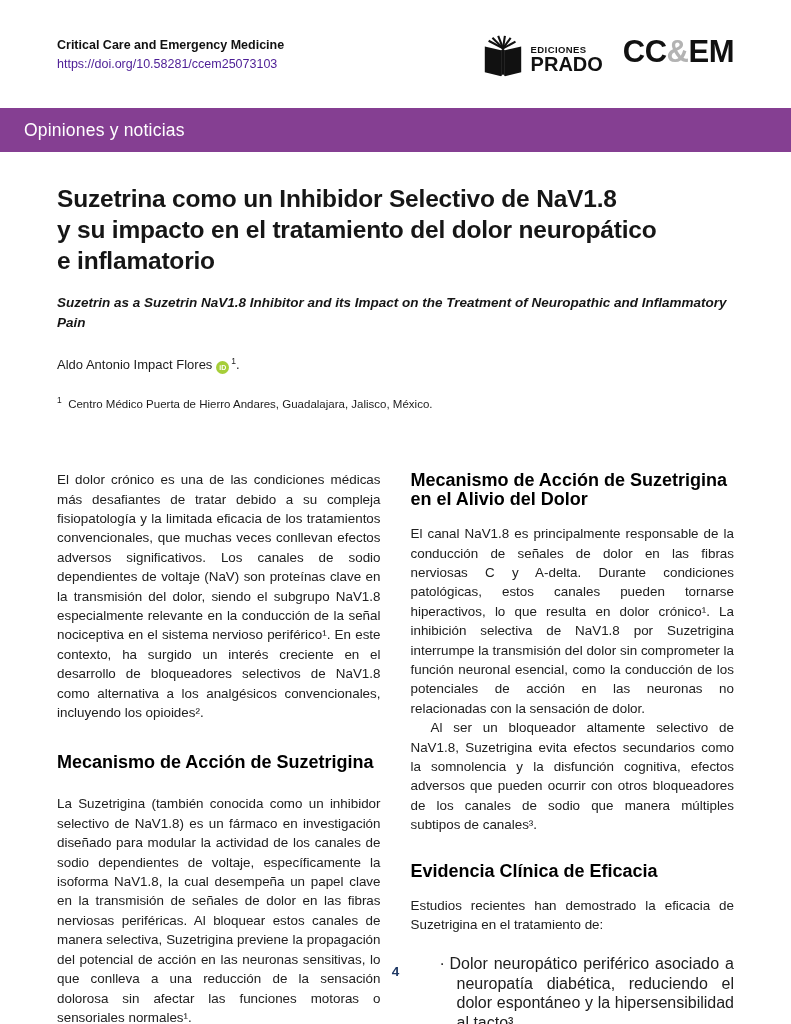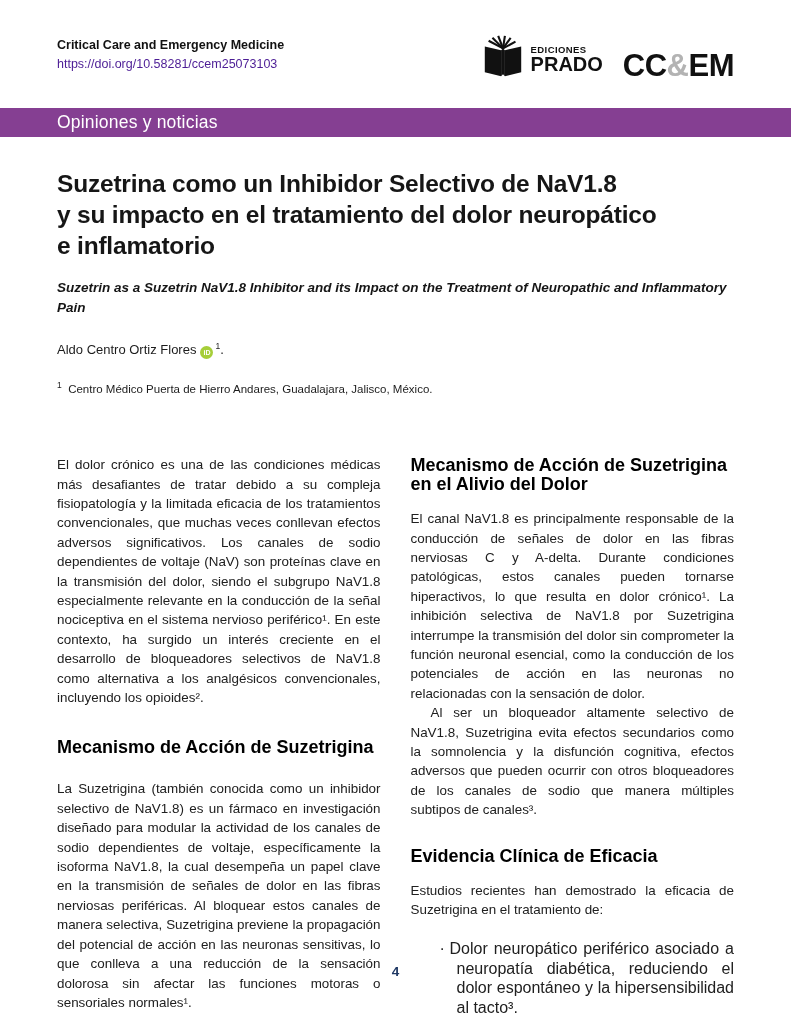--- a/index.html
+++ b/index.html
@@ -20,33 +20,33 @@
     overflow:hidden;
   }
   
   .masthead{
     height:108px;
     padding:36px 57px 12px 57px;
     display:flex;justify-content:space-between;align-items:flex-start;
   }
   .journal-name{font-size:12.5px;font-weight:700;line-height:1.45;color:#111;}
   .journal-doi{font-size:12.5px;line-height:1.6;color:#4c1d95;}
-  .masthead-right{display:flex;align-items:flex-end;gap:20px;margin-top:-2px;}
+  .masthead-right{display:flex;align-items:flex-start;gap:20px;margin-top:-2px;}
   .publisher-logo{display:flex;align-items:center;gap:5px;}
   .publisher-text{display:flex;flex-direction:column;justify-content:center;}
   .publisher-small{font-size:9.5px;font-weight:700;letter-spacing:.4px;color:#111;}
   .publisher-large{font-size:20px;font-weight:700;line-height:.95;color:#111;}
   .journal-logo{font-size:31px;font-weight:800;letter-spacing:-.5px;color:#111;}
   .journal-logo .amp{color:var(--logo-amp-gray);}
   
   .section-banner{
-    height:29px;width:100%;
+    height:44px;width:100%;
     background:var(--accent-purple);
     display:flex;align-items:center;
-    padding:0 57px;
+    padding:0 24px;
   }
   .section-banner span{color:#fff;font-size:17.5px;font-weight:400;letter-spacing:.2px;}
   
   .title{
     margin:31px 57px 12px 57px;
     font-size:24.5px;line-height:31px;font-weight:700;color:#161616;
     letter-spacing:-.2px;
   }
   .title span{display:block;}
   .title-en{
@@ -145,21 +145,21 @@
 
   <main>
     <h1 class="title">
       <span>Suzetrina como un Inhibidor Selectivo de NaV1.8</span>
       <span>y su impacto en el tratamiento del dolor neuropático</span>
       <span>e inflamatorio</span>
     </h1>
 
     <p class="title-en">Suzetrin as a Suzetrin NaV1.8 Inhibitor and its Impact on the Treatment of Neuropathic and Inflammatory Pain</p>
 
-    <p class="author-line"><span>Aldo Centro Ortiz Flores</span><span class="orcid">iD</span><sup>1</sup><span>.</span></p>
+    <p class="author-line"><span>Aldo Antonio Impact Flores</span><span class="orcid">iD</span><sup>1</sup><span>.</span></p>
 
     <p class="affiliation"><sup>1</sup>&nbsp; <span>Centro Médico Puerta de Hierro Andares, Guadalajara, Jalisco, México.</span></p>
 
     <div class="columns">
 
       <section class="col">
         <p>El dolor crónico es una de las condiciones médicas más desafiantes de tratar debido a su compleja fisiopatología y la limitada eficacia de los tratamientos convencionales, que muchas veces conllevan efectos adversos significativos. Los canales de sodio dependientes de voltaje (NaV) son proteínas clave en la transmisión del dolor, siendo el subgrupo NaV1.8 especialmente relevante en la conducción de la señal nociceptiva en el sistema nervioso periférico¹. En este contexto, ha surgido un interés creciente en el desarrollo de bloqueadores selectivos de NaV1.8 como alternativa a los analgésicos convencionales, incluyendo los opioides².</p>
         <h2 class="left-h2">Mecanismo de Acción de Suzetrigina</h2>
         <p>La Suzetrigina (también conocida como un inhibidor selectivo de NaV1.8) es un fármaco en investigación diseñado para modular la actividad de los canales de sodio dependientes de voltaje, específicamente la isoforma NaV1.8, la cual desempeña un papel clave en la transmisión de señales de dolor en las fibras nerviosas periféricas. Al bloquear estos canales de manera selectiva, Suzetrigina previene la propagación del potencial de acción en las neuronas sensitivas, lo que conlleva a una reducción de la sensación dolorosa sin afectar las funciones motoras o sensoriales normales¹.</p>
       </section>

